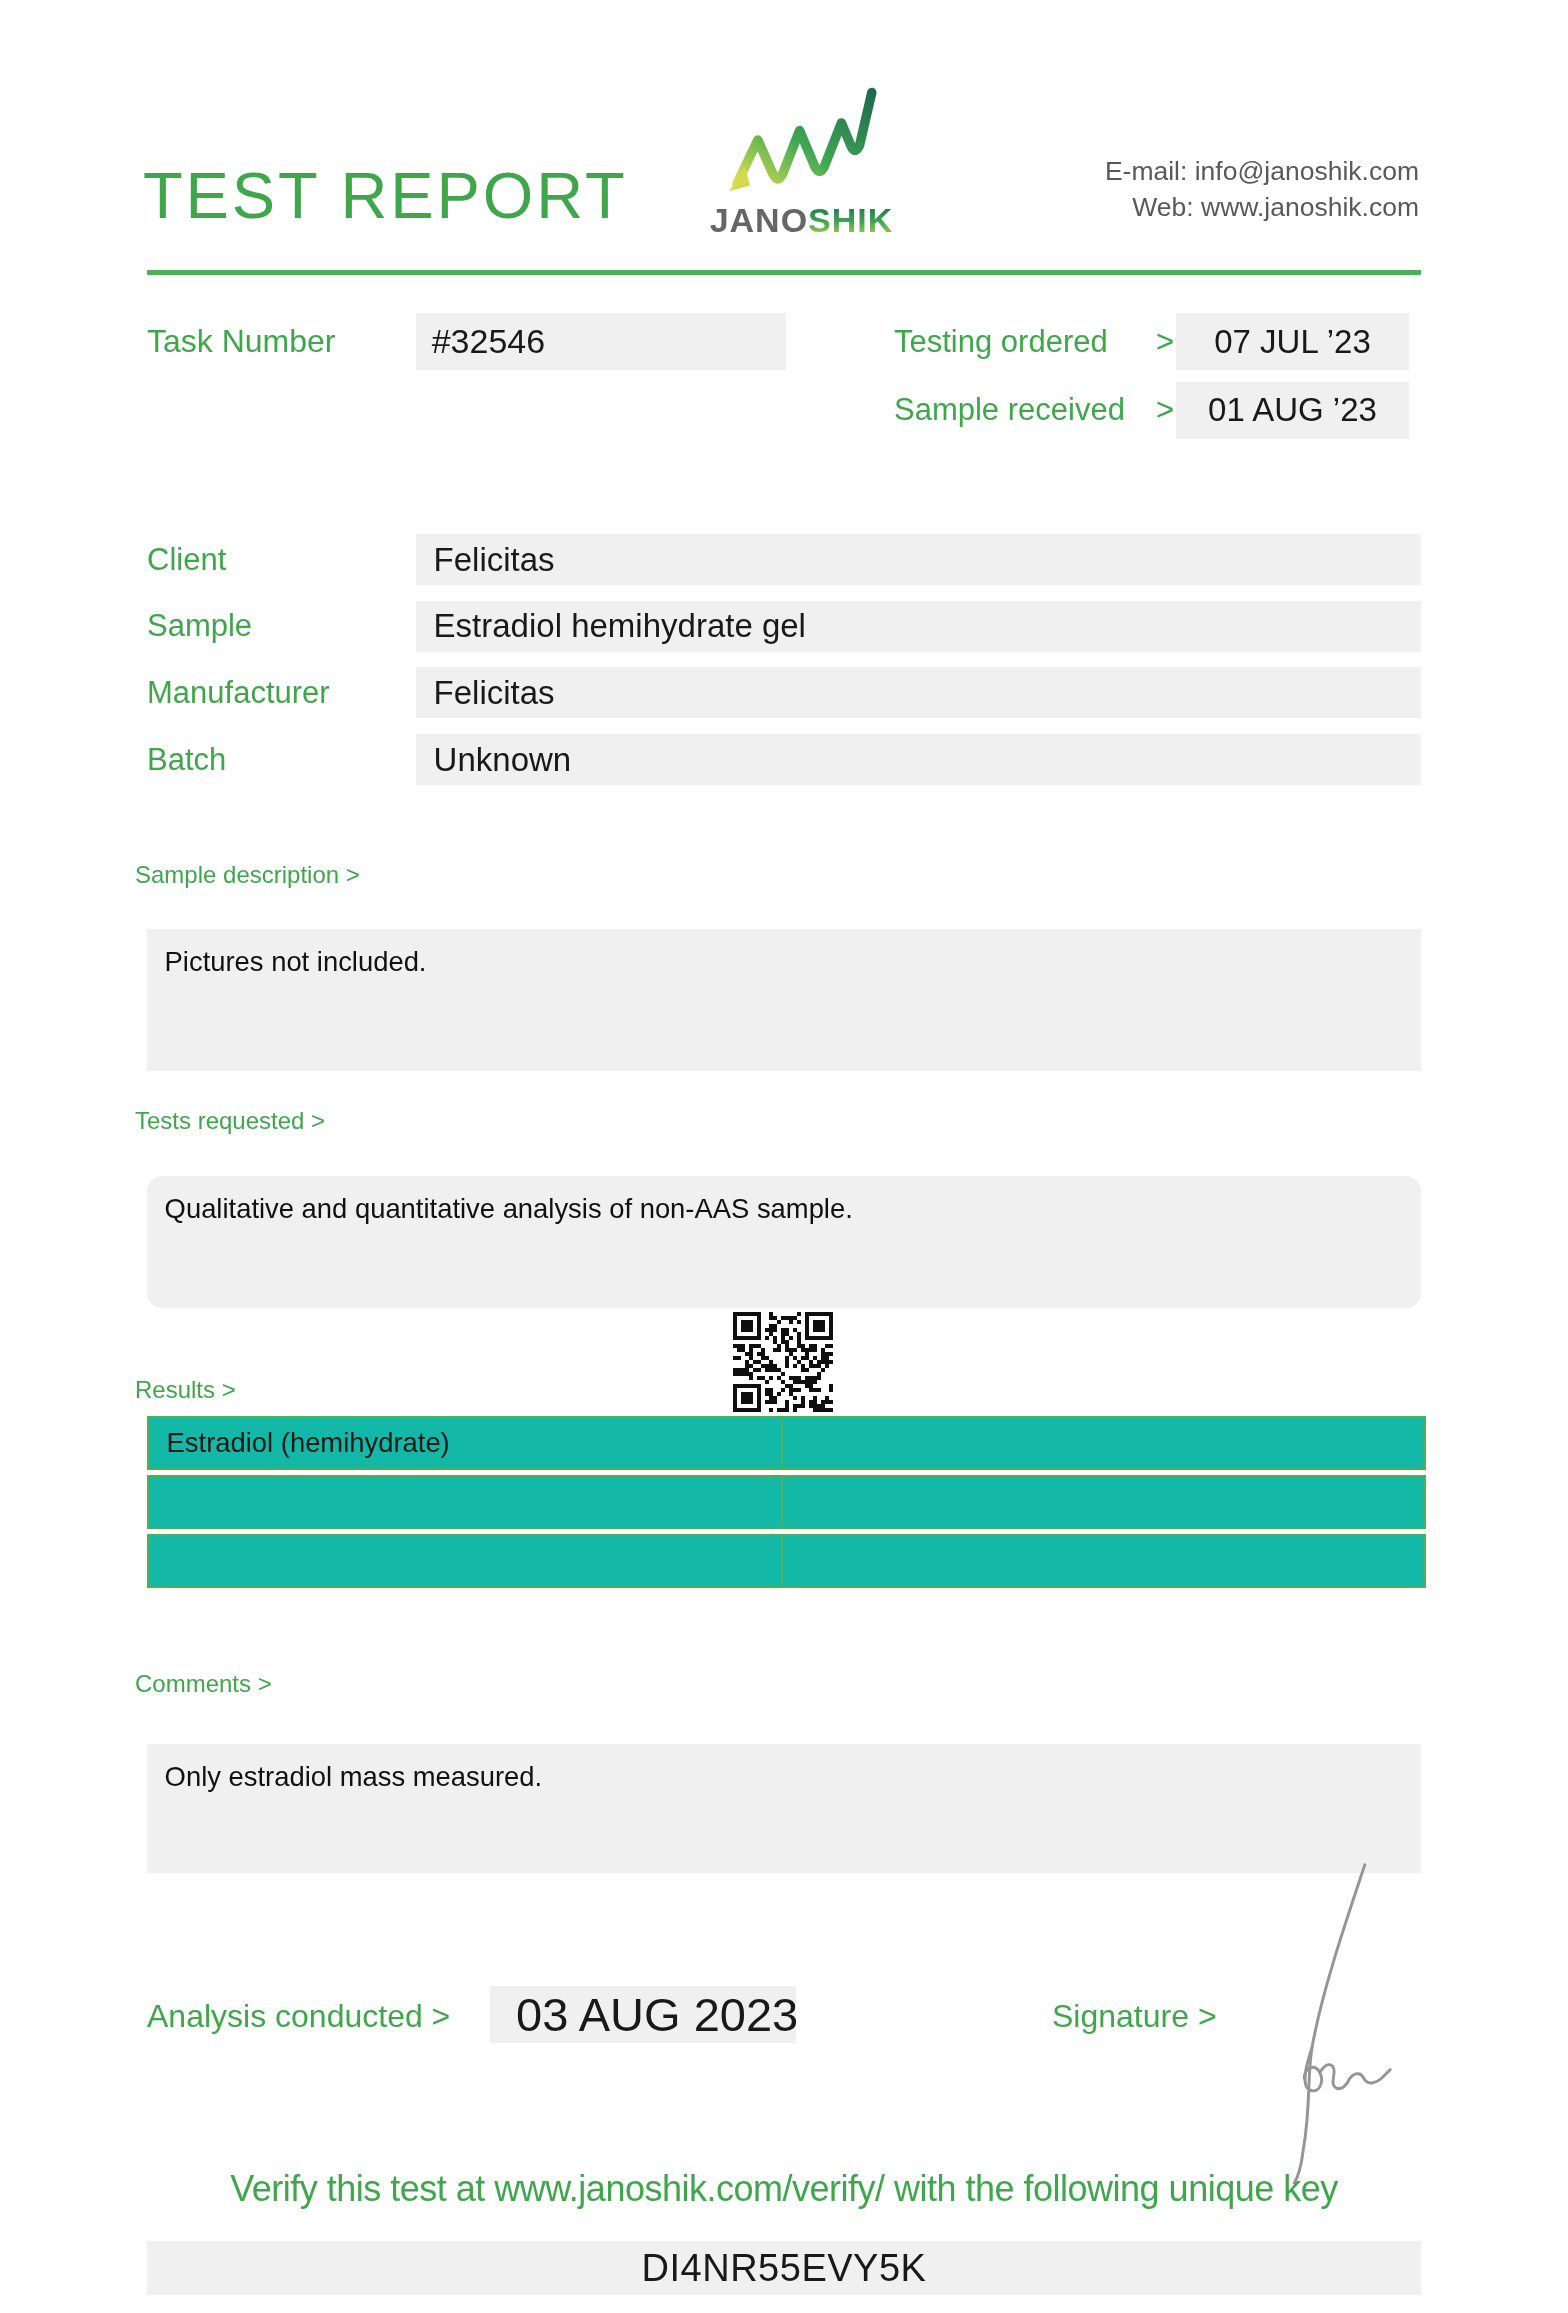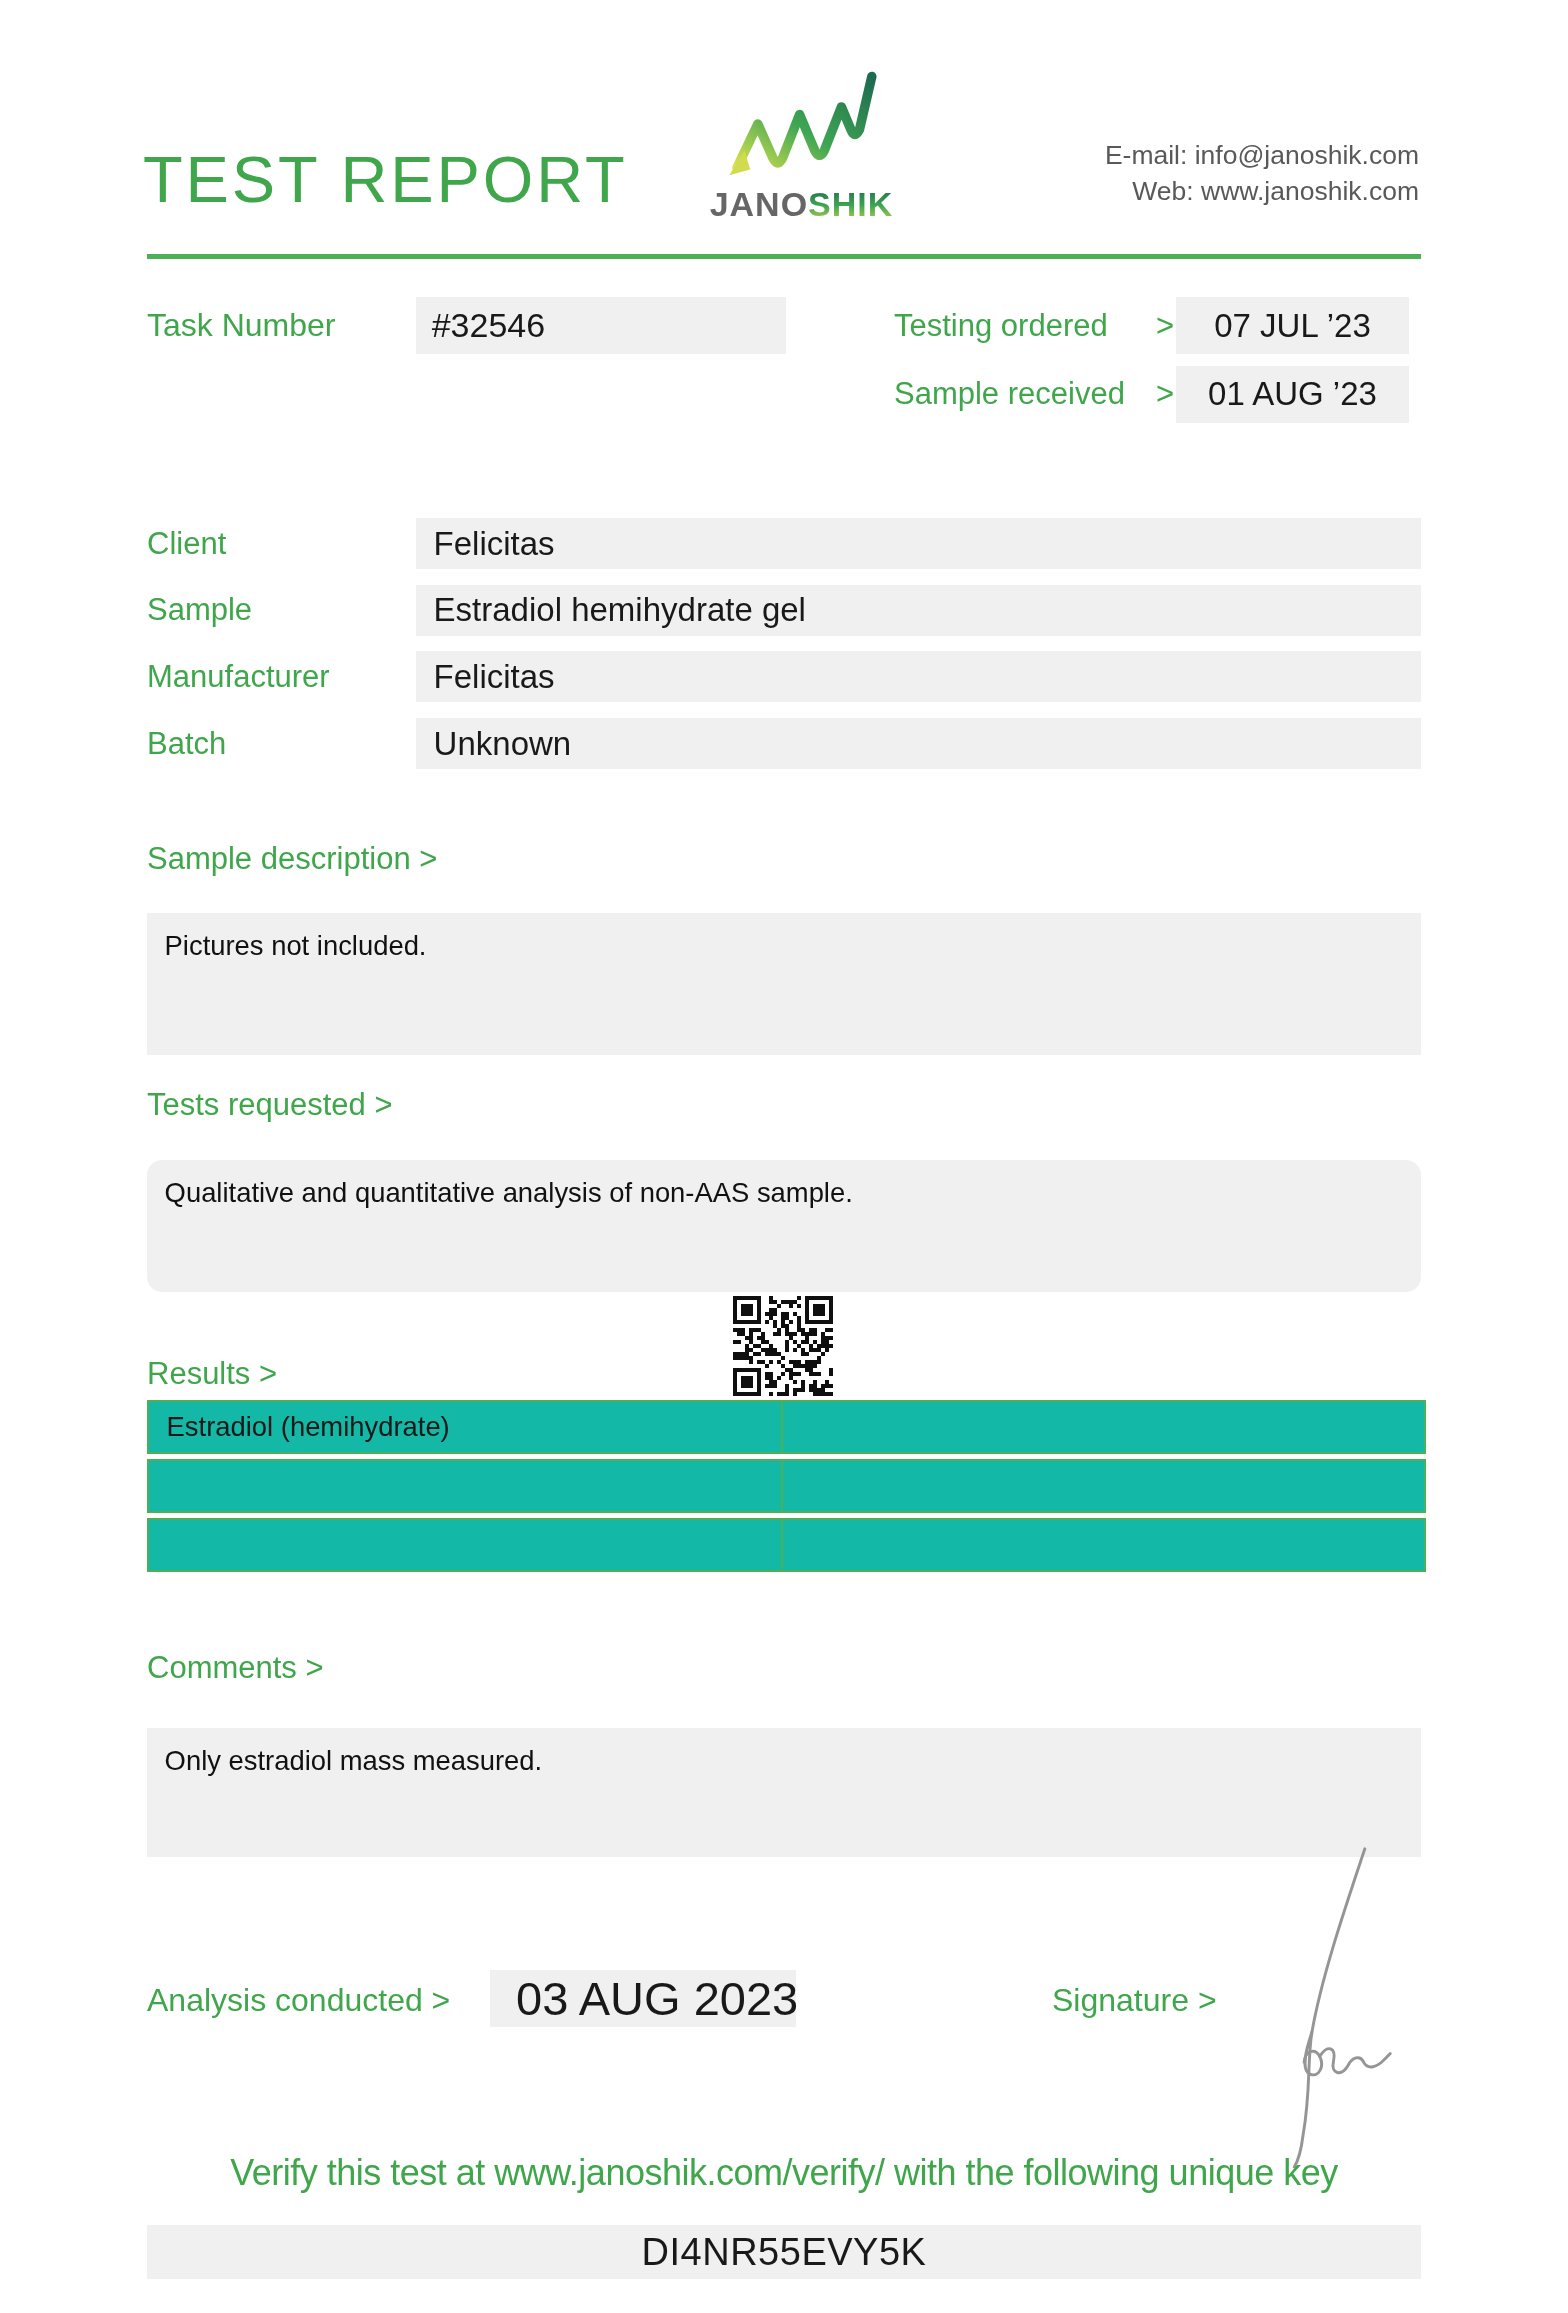--- a/index.html
+++ b/index.html
@@ -12,21 +12,21 @@
     --signature-gray:#8a8a8a;
     --qr-black:#0f0f0f;
   }
   *{margin:0;padding:0;box-sizing:border-box;}
   html,body{background:#ffffff;}
   body{
     width:1568px;height:2313px;position:relative;
     font-family:"Liberation Sans",sans-serif;color:var(--text-dark);
     overflow:hidden;
   }
-  .abs{position:absolute;}
+  .abs{position:absolute;margin-top:16px;}
   .gbox{background:var(--box-gray);}
 
   
   .title{left:143px;top:147px;font-size:65px;line-height:65px;letter-spacing:2.9px;color:var(--accent-green);font-weight:400;white-space:nowrap;}
   .logo{left:684px;top:67px;width:235px;text-align:center;}
   .logo svg{display:block;margin:0 auto;}
   .logo-text{margin-top:2px;font-size:34px;line-height:43px;font-weight:bold;letter-spacing:1px;white-space:nowrap;}
   .logo-text .jano{color:var(--brand-gray);}
   .logo-text .shik{
     background:linear-gradient(180deg,#1e6b50 5%,#3fa653 55%,#c3d24b 100%);
@@ -45,21 +45,21 @@
   .date-label{width:282px;display:flex;justify-content:space-between;padding-right:2px;font-size:31px;color:var(--accent-green);}
   .date-box{width:233px;height:57px;margin-left:0;display:flex;align-items:center;justify-content:center;font-size:33px;white-space:nowrap;}
 
   
   .details{left:147px;top:518px;width:1274px;}
   .detail-row{display:flex;align-items:center;height:51px;margin-bottom:15.7px;}
   .detail-label{width:269px;font-size:31px;color:var(--accent-green);}
   .detail-box{flex:1;height:51px;display:flex;align-items:center;padding-left:17.6px;font-size:33px;}
 
   
-  .sec-head{left:147px;font-size:31px;line-height:39px;color:var(--accent-green);white-space:nowrap;}
+  .sec-head{left:135px;font-size:24px;line-height:39px;color:var(--accent-green);white-space:nowrap;}
   .sec-box{left:147px;width:1274px;padding:15.7px 17.6px;font-size:27.4px;line-height:33px;color:#111;}
   .box-sd{top:913px;height:142px;}
   .box-tr{top:1160px;height:132px;border-radius:15px;}
   .box-com{top:1728px;height:129px;}
 
   
   .qr{left:733px;top:1296px;width:100px;height:100px;}
   .qr svg{display:block;width:100px;height:100px;}
 
   

